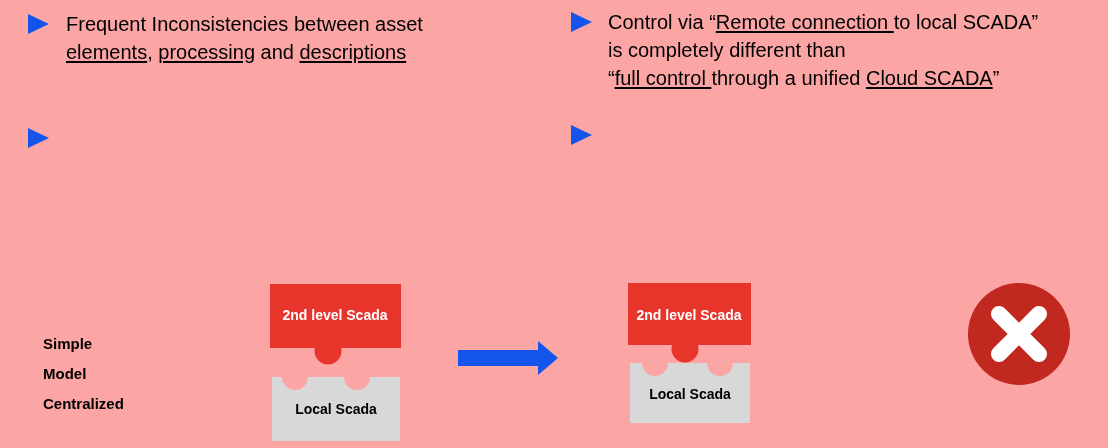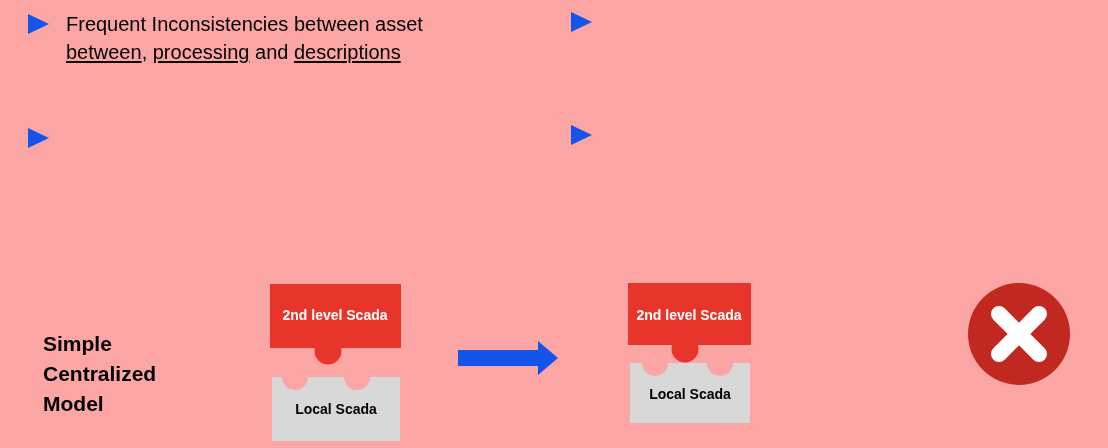--- a/index.html
+++ b/index.html
@@ -17,50 +17,51 @@
     background:var(--bullet-blue);
     clip-path:polygon(0 0,100% 50%,0 100%);
   }
   .btxt{
     position:absolute; font-size:20px; line-height:28px; color:var(--text);
     letter-spacing:0;
   }
   .btxt .u{ text-decoration:underline; text-decoration-thickness:2px; text-underline-offset:2px; }
   .model-label{
     position:absolute; left:43px; top:329px;
-    font-size:21px; font-weight:bold; line-height:30px; color:var(--text);
+    font-size:15px; font-weight:bold; line-height:30px; color:var(--text);
   }
   .abs-svg{ position:absolute; display:block; }
   .piece-red{ fill:var(--piece-red); }
   .piece-gray{ fill:var(--piece-gray); }
   .piece-label-top{ fill:#ffffff; font-weight:bold; font-size:14px; font-family:inherit; }
   .piece-label-bottom{ fill:#000000; font-weight:bold; font-size:14px; font-family:inherit; }
   .arrow-poly{ fill:var(--arrow-blue); }
   .cross-circle{ fill:var(--cross-red); }
   .cross-x{ stroke:#ffffff; stroke-width:16; stroke-linecap:round; fill:none; }
 </style>
 </head>
 <body>
 
 <div class="slide">
 
   <span class="tri" style="left:28px;top:14px"></span>
   <span class="tri" style="left:28px;top:128px"></span>
   <span class="tri" style="left:571px;top:12px"></span>
   <span class="tri" style="left:571px;top:125px"></span>
 
-  <div class="btxt" style="left:66px;top:10px;width:440px"><span>Frequent Inconsistencies between asset</span><br><span class="u">between</span><span>, </span><span class="u">processing</span><span> and </span><span class="u">descriptions</span></div>
+  <div class="btxt" style="left:66px;top:10px;width:440px"><span>Frequent Inconsistencies between asset</span><br><span class="u">elements</span><span>, </span><span class="u">processing</span><span> and </span><span class="u">descriptions</span></div>
 
 
+  <div class="btxt" style="left:608px;top:8px;width:500px"><span>Control via “</span><span class="u">Remote connection </span><span>to local SCADA”</span><br><span>is completely different than</span><br><span>“</span><span class="u">full control </span><span>through a unified </span><span class="u">Cloud SCADA</span><span>”</span></div>
 
 
   <div class="model-label">
     <div>Simple</div>
+    <div>Model</div>
     <div>Centralized</div>
-    <div>Model</div>
   </div>
 
   <svg class="abs-svg" style="left:270px;top:283px" width="131" height="160" viewBox="0 0 131 160">
     <g>
       <rect class="piece-red" x="0" y="1" width="131" height="64"></rect>
       <circle class="piece-red" cx="58" cy="68" r="13.5"></circle>
       <text class="piece-label-top" x="65" y="37" text-anchor="middle">2nd level Scada</text>
     </g>
     <g>
       <path class="piece-gray" d="M2 94 H12 A13 13 0 0 0 38 94 H74 A13 13 0 0 0 100 94 H130 V158 H2 Z"></path>

